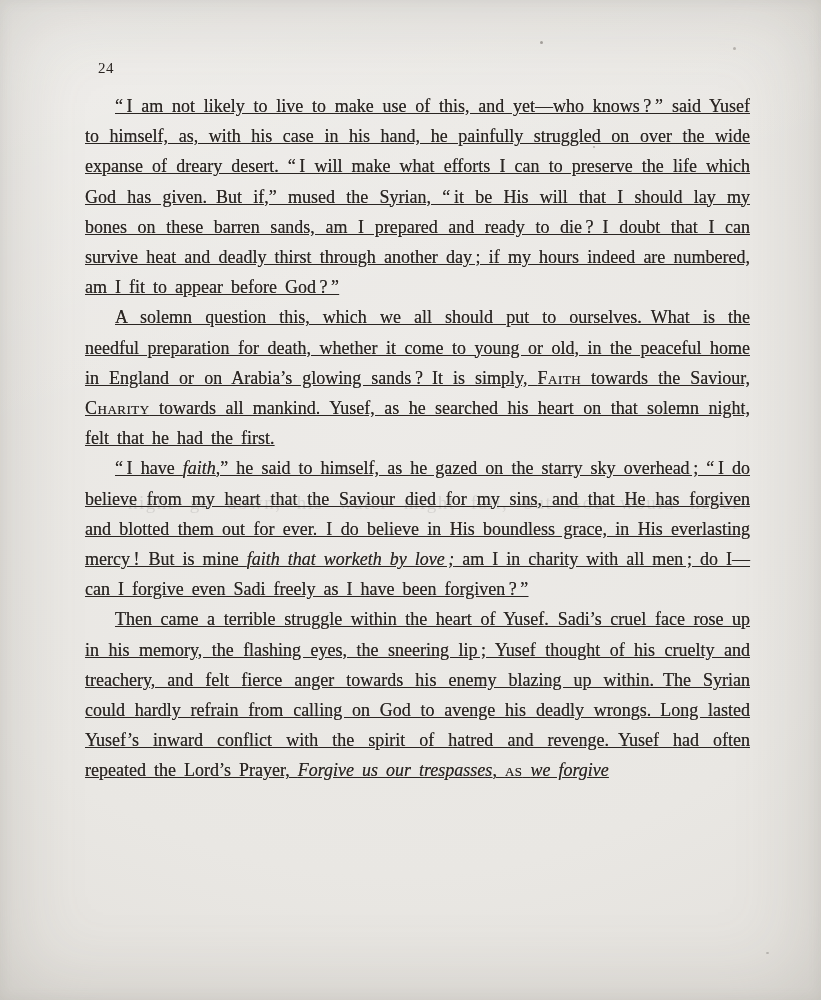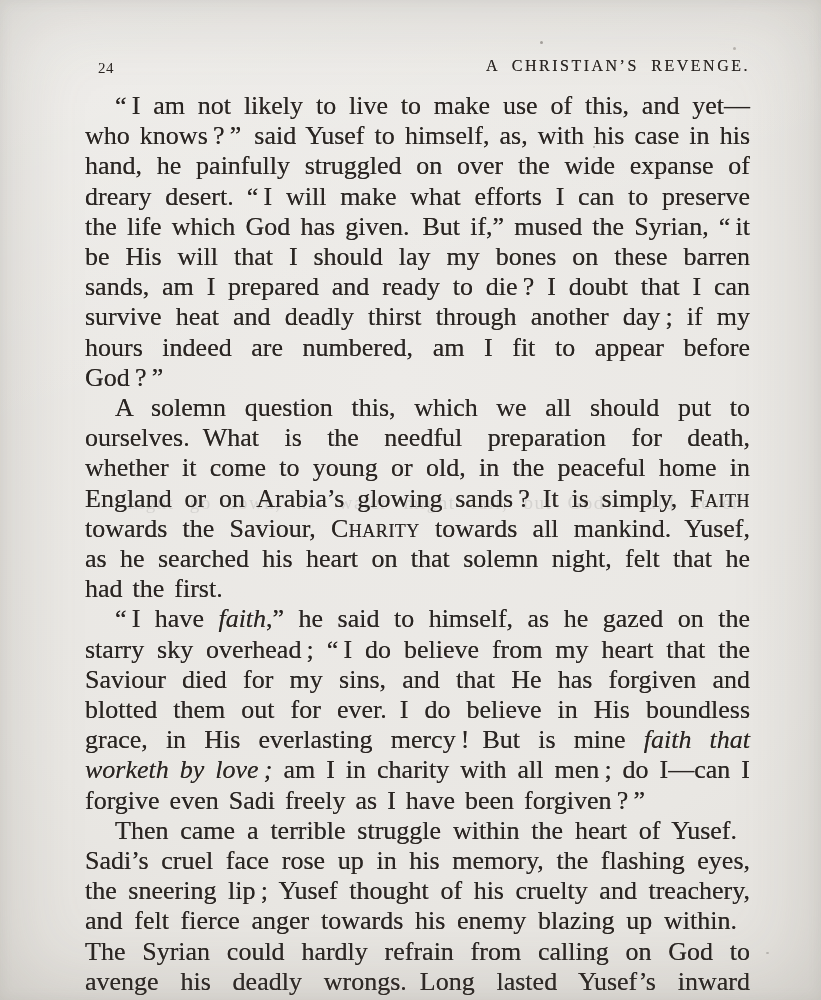--- a/index.html
+++ b/index.html
@@ -67,26 +67,27 @@
     pointer-events: none;
   }
   .text-block {
     position: absolute;
     left: 85px;
     top: 91px;
     width: 665px;
   }
   .para {
     margin: 0;
-    font-size: 26px;
+    font-size: 18px;
     line-height: 30.2px;
     text-align: justify;
     text-indent: 30px;
     word-spacing: 3.5px;
     text-shadow: 0 0 0.5px rgba(42,37,34,0.70);
+    text-decoration: underline;
   }
   .it { font-style: italic; }
   .sc { font-variant: small-caps; letter-spacing: 0.5px; }
   .speck {
     position: absolute;
     background: #6b655e;
     border-radius: 50%;
     pointer-events: none;
   }
   .speck.s1 { left: 540px; top: 41px;  width: 3px; height: 3px; opacity: .55; }
@@ -96,21 +97,20 @@
 </style>
 </head>
 <body>
 
 <div class="page">
 
   <div class="ghost">night go down, his water might fail, but God would never</div>
 
   <div class="header">
     <span class="pagenum">24</span>
-    <span class="title">A CHRISTIAN’S REVENGE.</span>
   </div>
 
   <div class="text-block">
       <p class="para"><span>“ I am not likely to live to make use of this, and yet—who knows ? ” said Yusef to himself, as, with his case in his hand, he painfully struggled on over the wide expanse of dreary desert. “ I will make what efforts I can to preserve the life which God has given. But if,” mused the Syrian, “ it be His will that I should lay my bones on these barren sands, am I prepared and ready to die ? I doubt that I can survive heat and deadly thirst through another day ; if my hours indeed are numbered, am I fit to appear before God ? ”</span></p>
       <p class="para"><span>A solemn question this, which we all should put to ourselves. What is the needful preparation for death, whether it come to young or old, in the peaceful home in England or on Arabia’s glowing sands ? It is simply, </span><span class="sc">Faith</span><span> towards the Saviour, </span><span class="sc">Charity</span><span> towards all mankind. Yusef, as he searched his heart on that solemn night, felt that he had the first.</span></p>
       <p class="para"><span>“ I have </span><span class="it">faith</span><span>,” he said to himself, as he gazed on the starry sky overhead ; “ I do believe from my heart that the Saviour died for my sins, and that He has forgiven and blotted them out for ever. I do believe in His boundless grace, in His everlasting mercy ! But is mine </span><span class="it">faith that worketh by love ;</span><span> am I in charity with all men ; do I—can I forgive even Sadi freely as I have been forgiven ? ”</span></p>
       <p class="para"><span>Then came a terrible struggle within the heart of Yusef. Sadi’s cruel face rose up in his memory, the flashing eyes, the sneering lip ; Yusef thought of his cruelty and treachery, and felt fierce anger towards his enemy blazing up within. The Syrian could hardly refrain from calling on God to avenge his deadly wrongs. Long lasted Yusef’s inward conflict with the spirit of hatred and revenge. Yusef had often repeated the Lord’s Prayer, </span><span class="it">Forgive us our trespasses</span><span>, </span><span class="sc">as</span><span> </span><span class="it">we forgive</span></p>
     </div>
 
   <span class="speck s1"></span>

